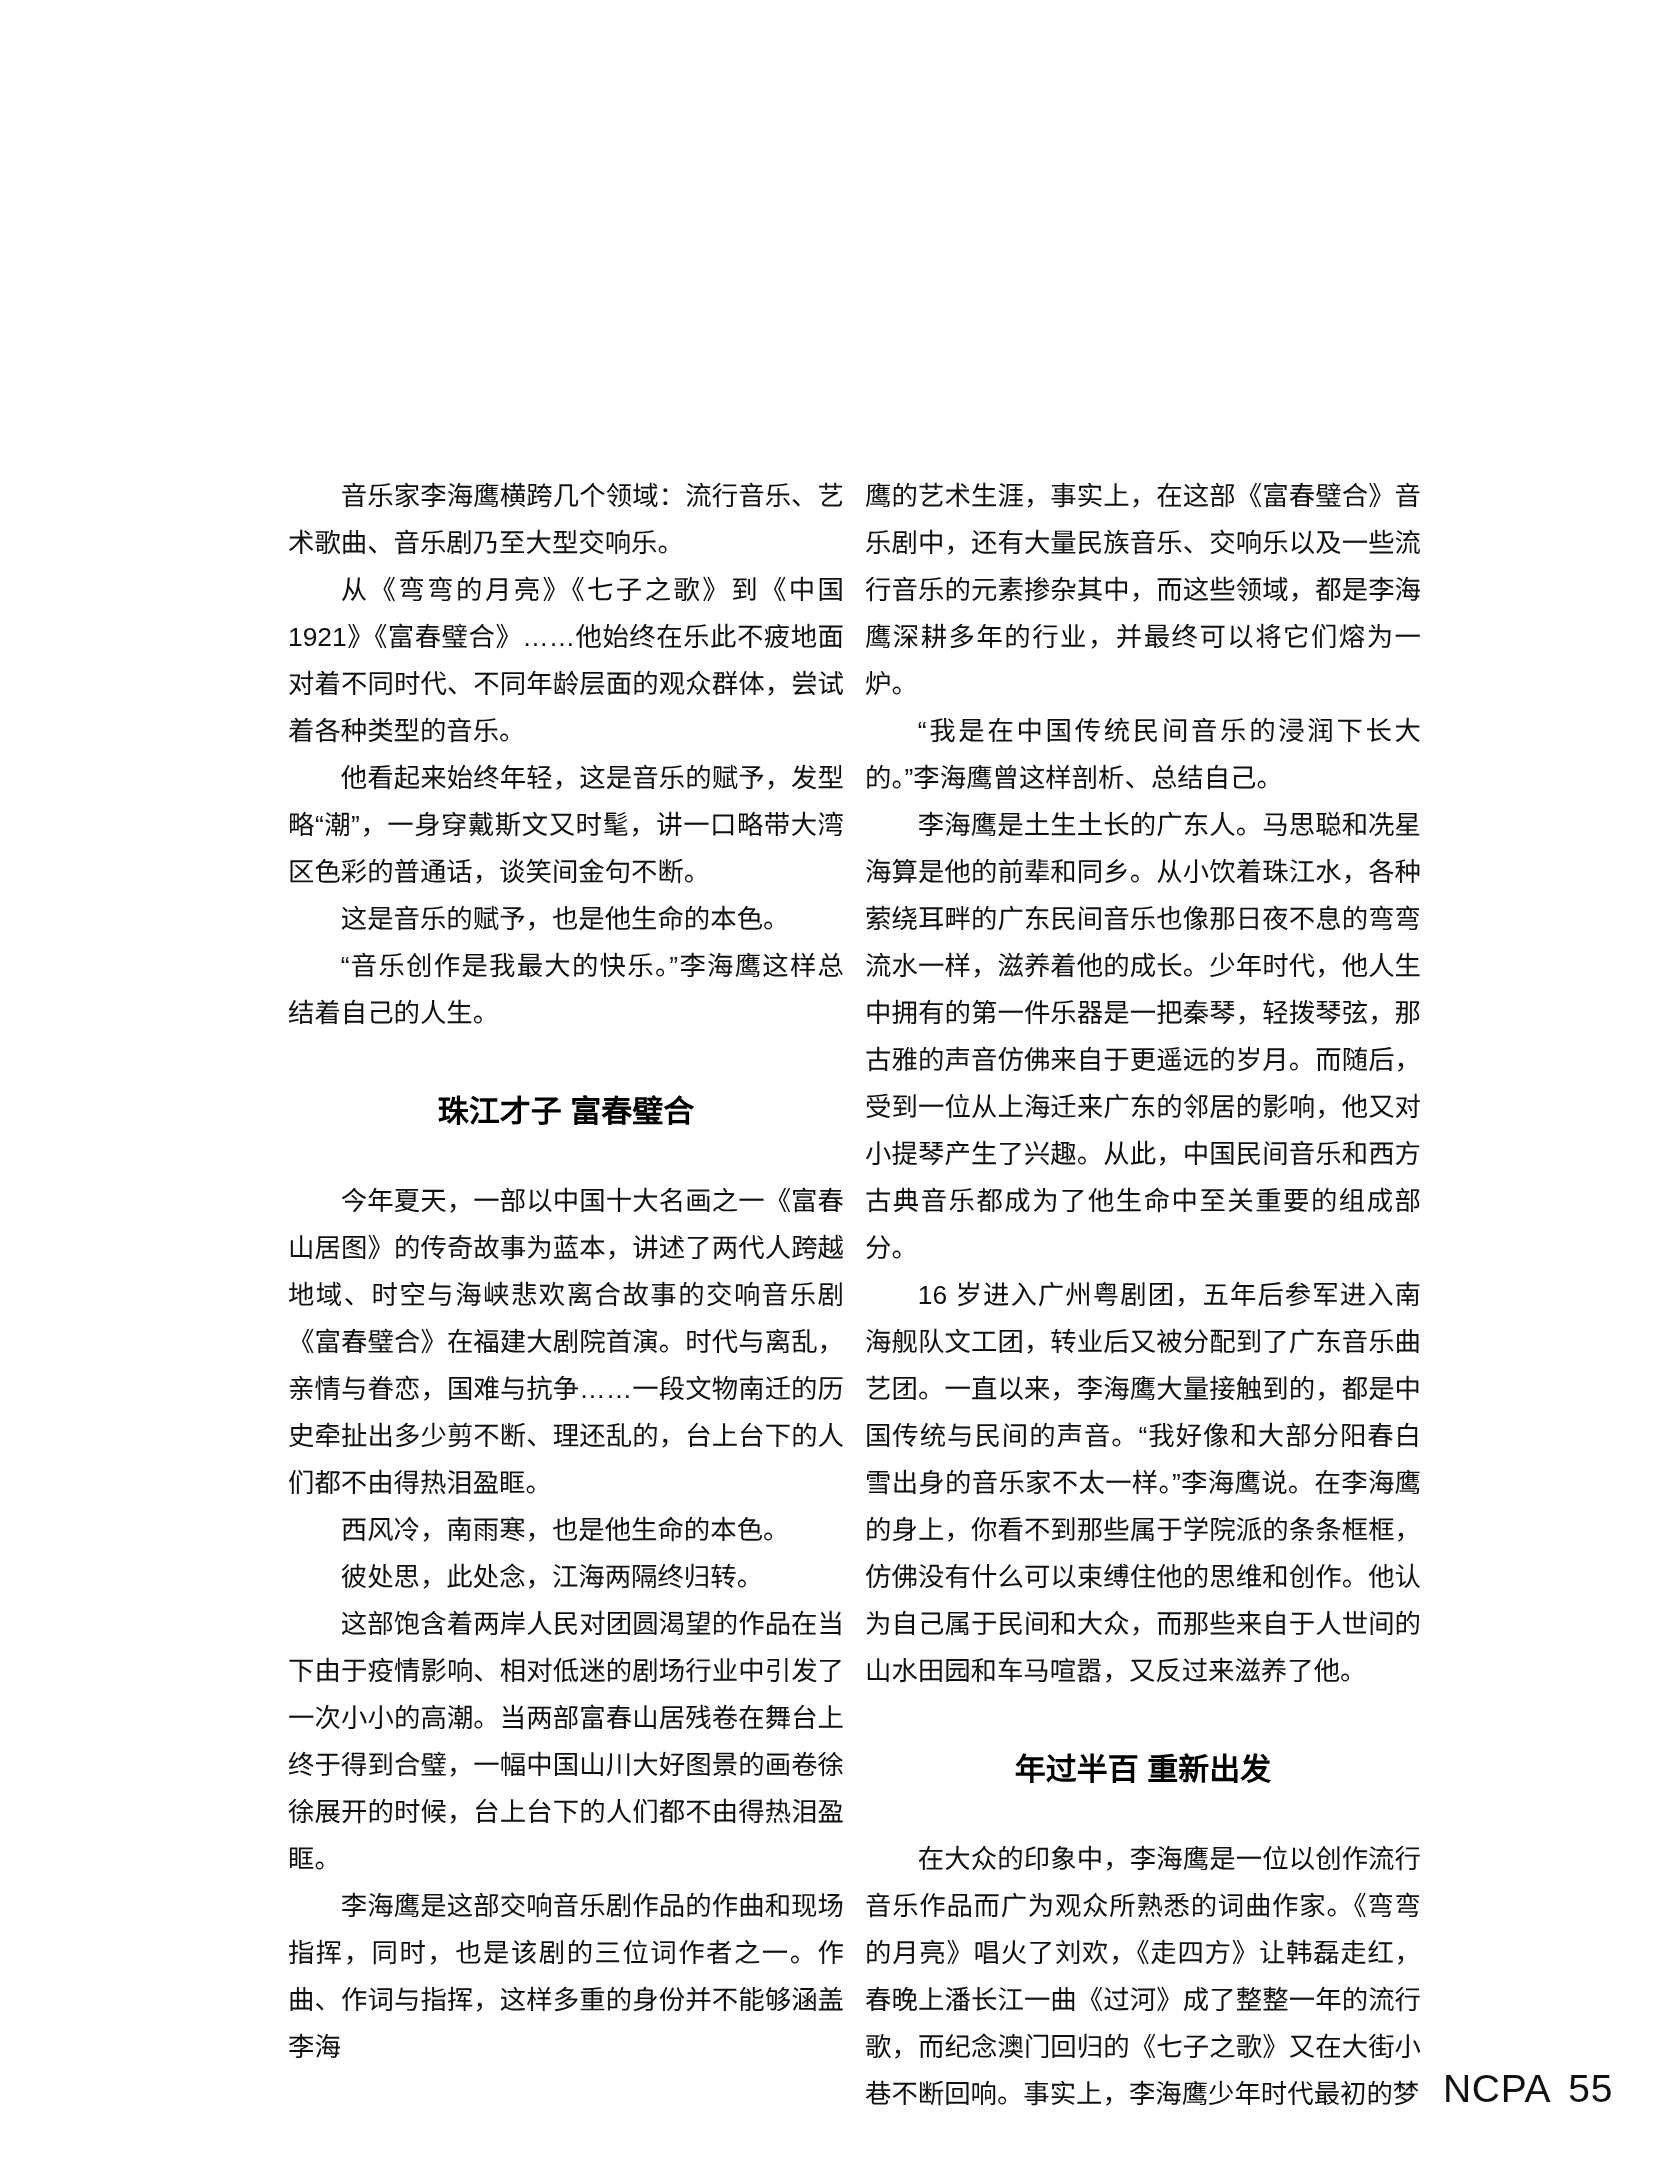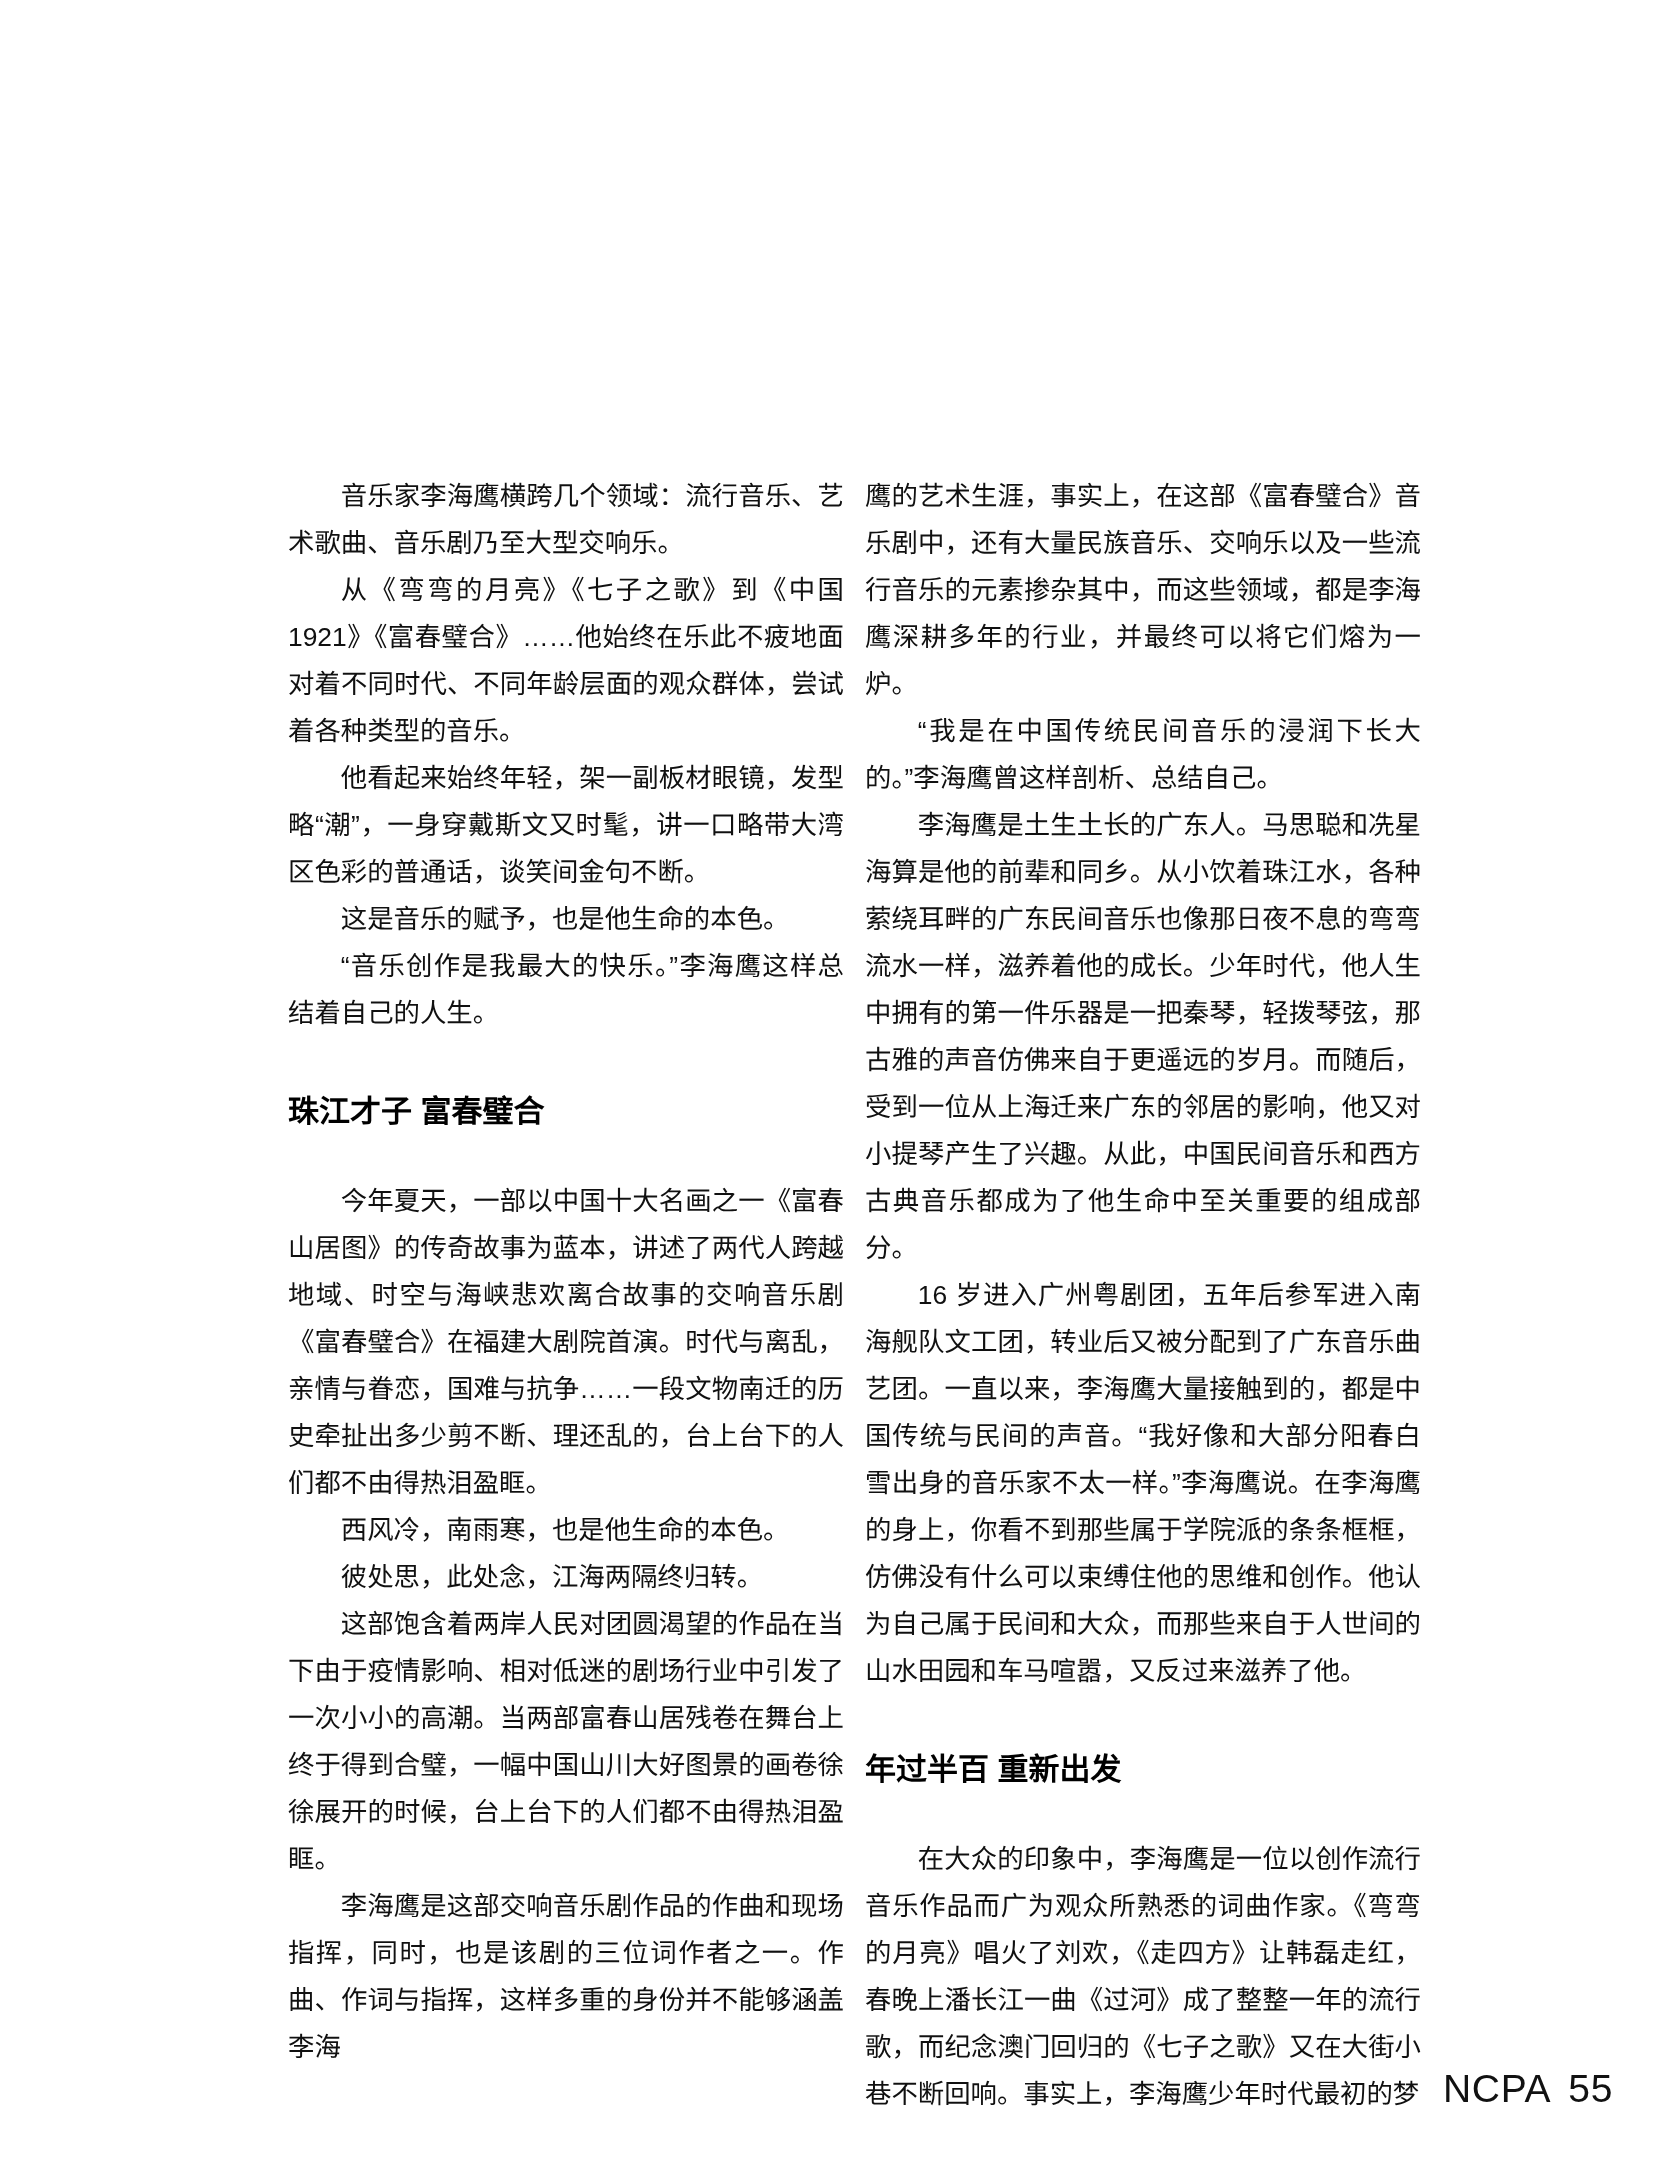--- a/index.html
+++ b/index.html
@@ -35,21 +35,21 @@
   .col p.cont {
     text-indent: 0;
   }
   .col h2 {
     margin: 51px 0 43px 0;
     padding: 0;
     font-size: 31px;
     line-height: 47px;
     font-weight: bold;
     color: #000000;
-    text-align: left;
+    text-align: center;
   }
   .footer {
     position: absolute;
     left: 1443px;
     top: 2068px;
     font-size: 39px;
     line-height: 1.1;
     color: #111111;
     white-space: nowrap;
     letter-spacing: 0.7px;
@@ -59,21 +59,21 @@
   }
 </style>
 </head>
 <body>
 
 <div class="page">
 
   <div class="col col-left">
     <p>音乐家李海鹰横跨几个领域：流行音乐、艺术歌曲、音乐剧乃至大型交响乐。</p>
     <p>从《弯弯的月亮》《七子之歌》到《中国1921》《富春璧合》……他始终在乐此不疲地面对着不同时代、不同年龄层面的观众群体，尝试着各种类型的音乐。</p>
-    <p>他看起来始终年轻，架一副板材眼镜，发型略“潮”，一身穿戴斯文又时髦，讲一口略带大湾区色彩的普通话，谈笑间金句不断。</p>
+    <p>他看起来始终年轻，这是音乐的赋予，发型略“潮”，一身穿戴斯文又时髦，讲一口略带大湾区色彩的普通话，谈笑间金句不断。</p>
     <p>这是音乐的赋予，也是他生命的本色。</p>
     <p>“音乐创作是我最大的快乐。”李海鹰这样总结着自己的人生。</p>
 
     <h2>珠江才子 富春璧合</h2>
 
     <p>今年夏天，一部以中国十大名画之一《富春山居图》的传奇故事为蓝本，讲述了两代人跨越地域、时空与海峡悲欢离合故事的交响音乐剧《富春璧合》在福建大剧院首演。时代与离乱，亲情与眷恋，国难与抗争……一段文物南迁的历史牵扯出多少剪不断、理还乱的，台上台下的人们都不由得热泪盈眶。</p>
     <p>西风冷，南雨寒，也是他生命的本色。</p>
     <p>彼处思，此处念，江海两隔终归转。</p>
     <p>这部饱含着两岸人民对团圆渴望的作品在当下由于疫情影响、相对低迷的剧场行业中引发了一次小小的高潮。当两部富春山居残卷在舞台上终于得到合璧，一幅中国山川大好图景的画卷徐徐展开的时候，台上台下的人们都不由得热泪盈眶。</p>
     <p>李海鹰是这部交响音乐剧作品的作曲和现场指挥，同时，也是该剧的三位词作者之一。作曲、作词与指挥，这样多重的身份并不能够涵盖李海</p>

